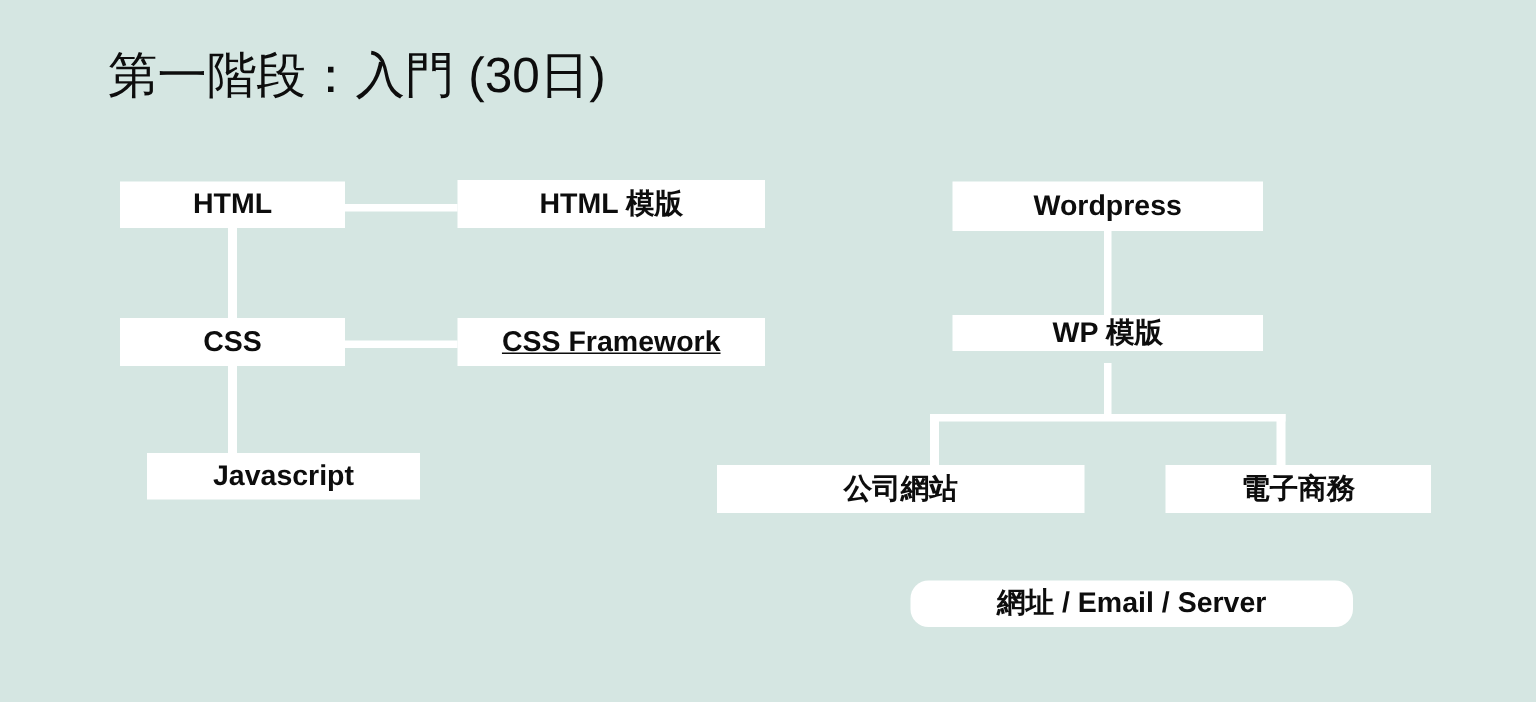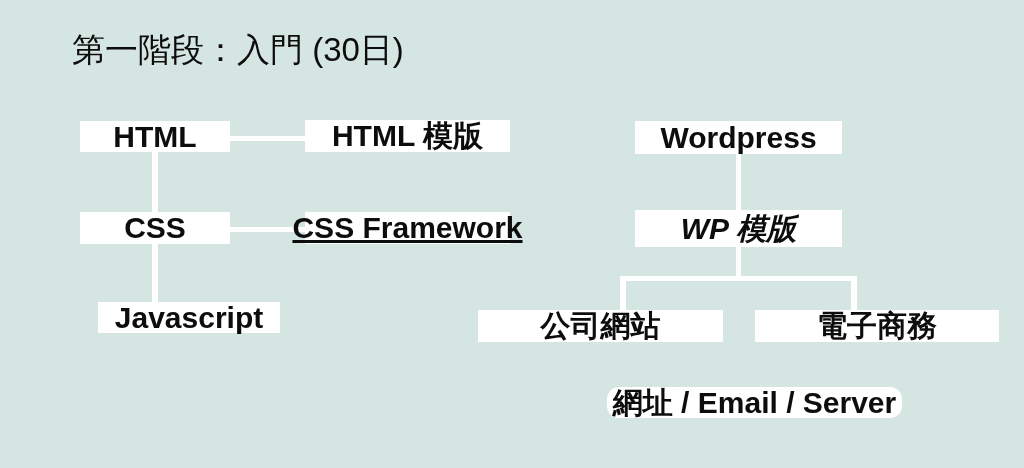--- a/index.html
+++ b/index.html
@@ -20,41 +20,41 @@
     line-height: 1.1;
     font-weight: 400;
     color: #0d0d0d;
     white-space: nowrap;
   }
   .node {
     position: absolute;
     background: #ffffff;
     color: #0d0d0d;
     font-weight: 700;
-    font-size: 30px;
+    font-size: 19px;
     line-height: 1;
     display: flex;
     align-items: center;
     justify-content: center;
     white-space: nowrap;
   }
   .edge {
     position: absolute;
     background: #ffffff;
   }
   
   #n-html          { left: 80px;  top: 121px; width: 150px; height: 31px; }
   #n-html-template { left: 305px; top: 120px; width: 205px; height: 32px; }
   #n-css           { left: 80px;  top: 212px; width: 150px; height: 32px; }
   #n-css-framework { left: 305px; top: 212px; width: 205px; height: 32px; text-decoration: underline; }
   #n-javascript    { left: 98px;  top: 302px; width: 182px; height: 31px; }
   #n-wordpress     { left: 635px; top: 121px; width: 207px; height: 33px; }
-  #n-wp-template   { left: 635px; top: 210px; width: 207px; height: 37px; font-style: italic; }
+  #n-wp-template   { left: 635px; top: 210px; width: 207px; height: 24px; }
   #n-company-site  { left: 478px; top: 310px; width: 245px; height: 32px; }
-  #n-ecommerce     { left: 755px; top: 310px; width: 244px; height: 32px; text-align: right; }
+  #n-ecommerce     { left: 777px; top: 310px; width: 177px; height: 32px; text-align: right; }
   #n-domain-email  { left: 607px; top: 387px; width: 295px; height: 31px; border-radius: 12px; }
   
   #e-html-css        { left: 152px; top: 152px; width: 6px;   height: 61px; }
   #e-css-javascript  { left: 152px; top: 244px; width: 6px;   height: 58px; }
   #e-html-template   { left: 230px; top: 136px; width: 75px;  height: 5px;  }
   #e-css-framework   { left: 230px; top: 227px; width: 75px;  height: 5px;  }
   #e-wp-wptpl        { left: 736px; top: 154px; width: 5px;   height: 56px; }
   #e-wptpl-stem      { left: 736px; top: 242px; width: 5px;   height: 35px; }
   #e-branch-bar      { left: 620px; top: 276px; width: 237px; height: 5px;  }
   #e-drop-company    { left: 620px; top: 276px; width: 6px;   height: 34px; }

